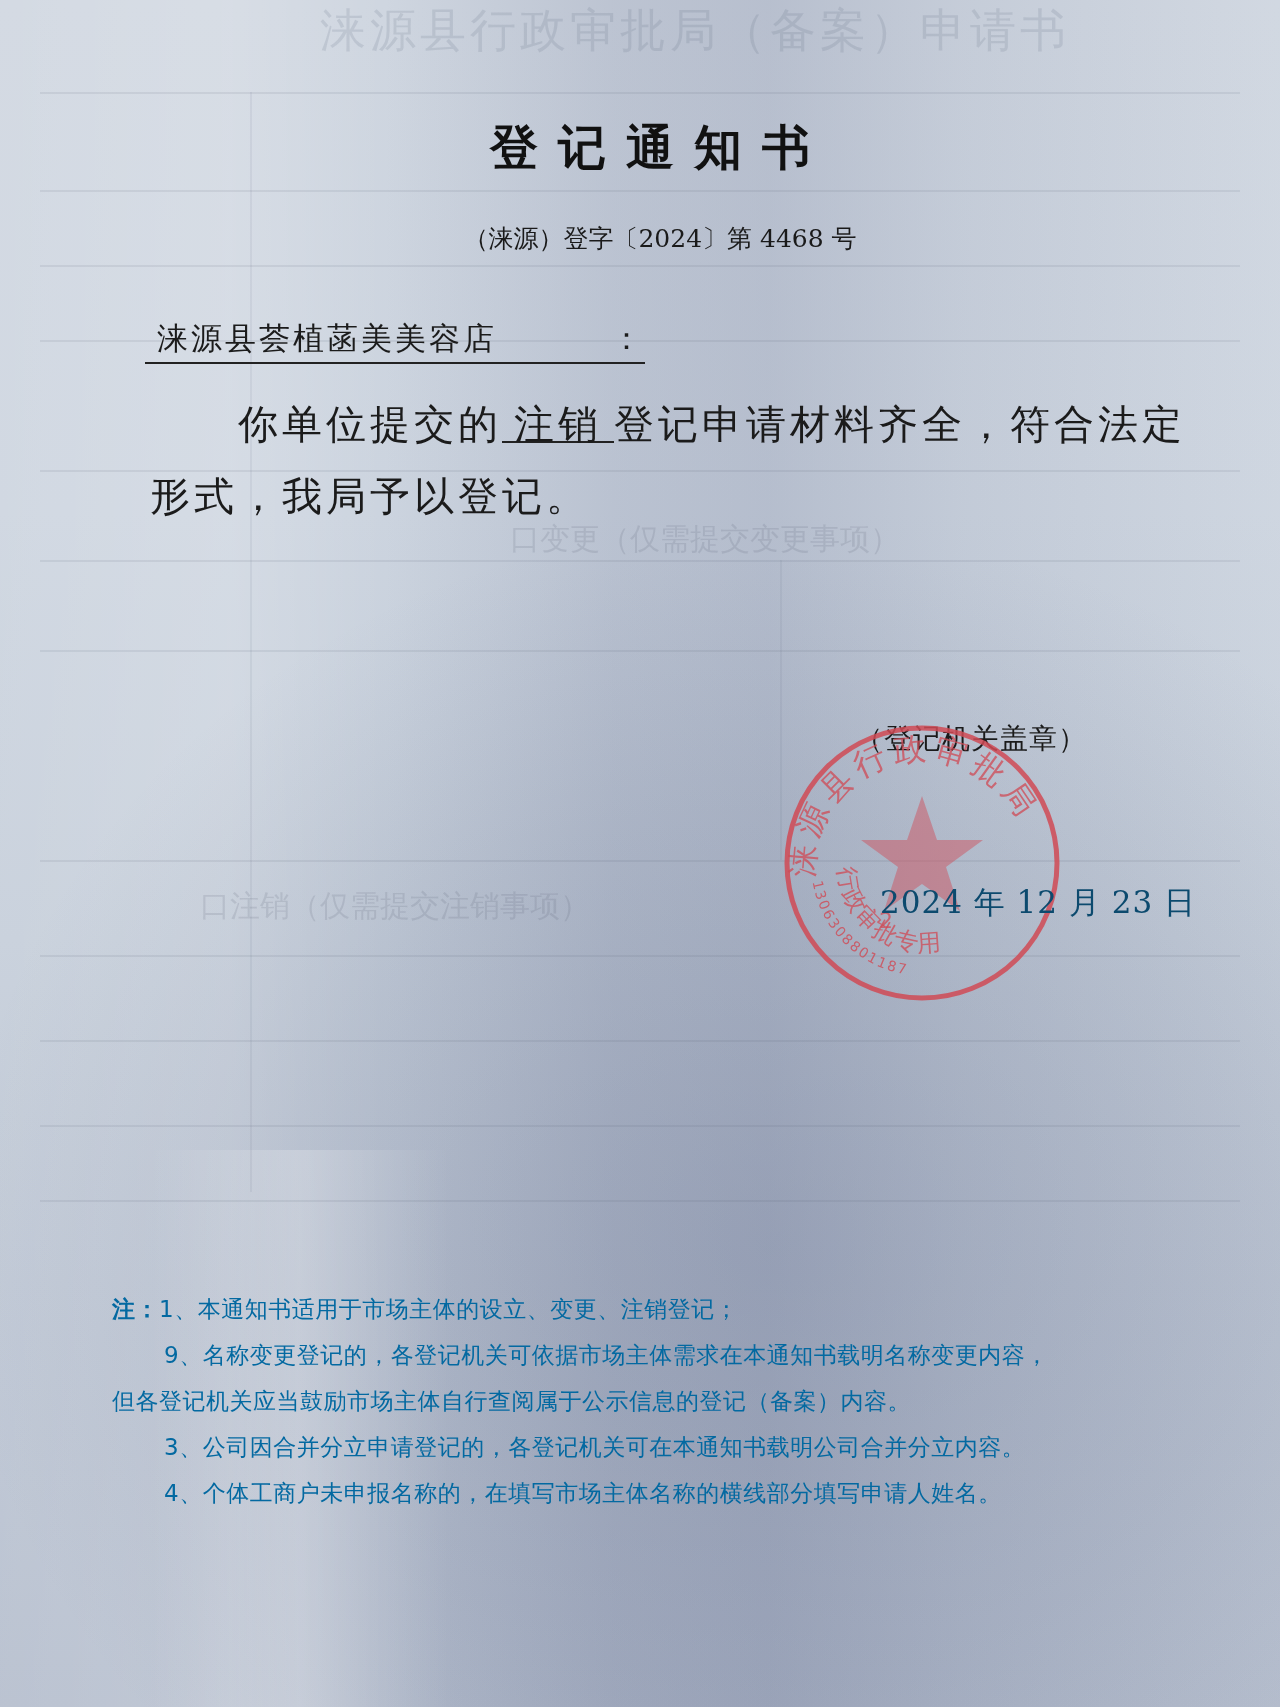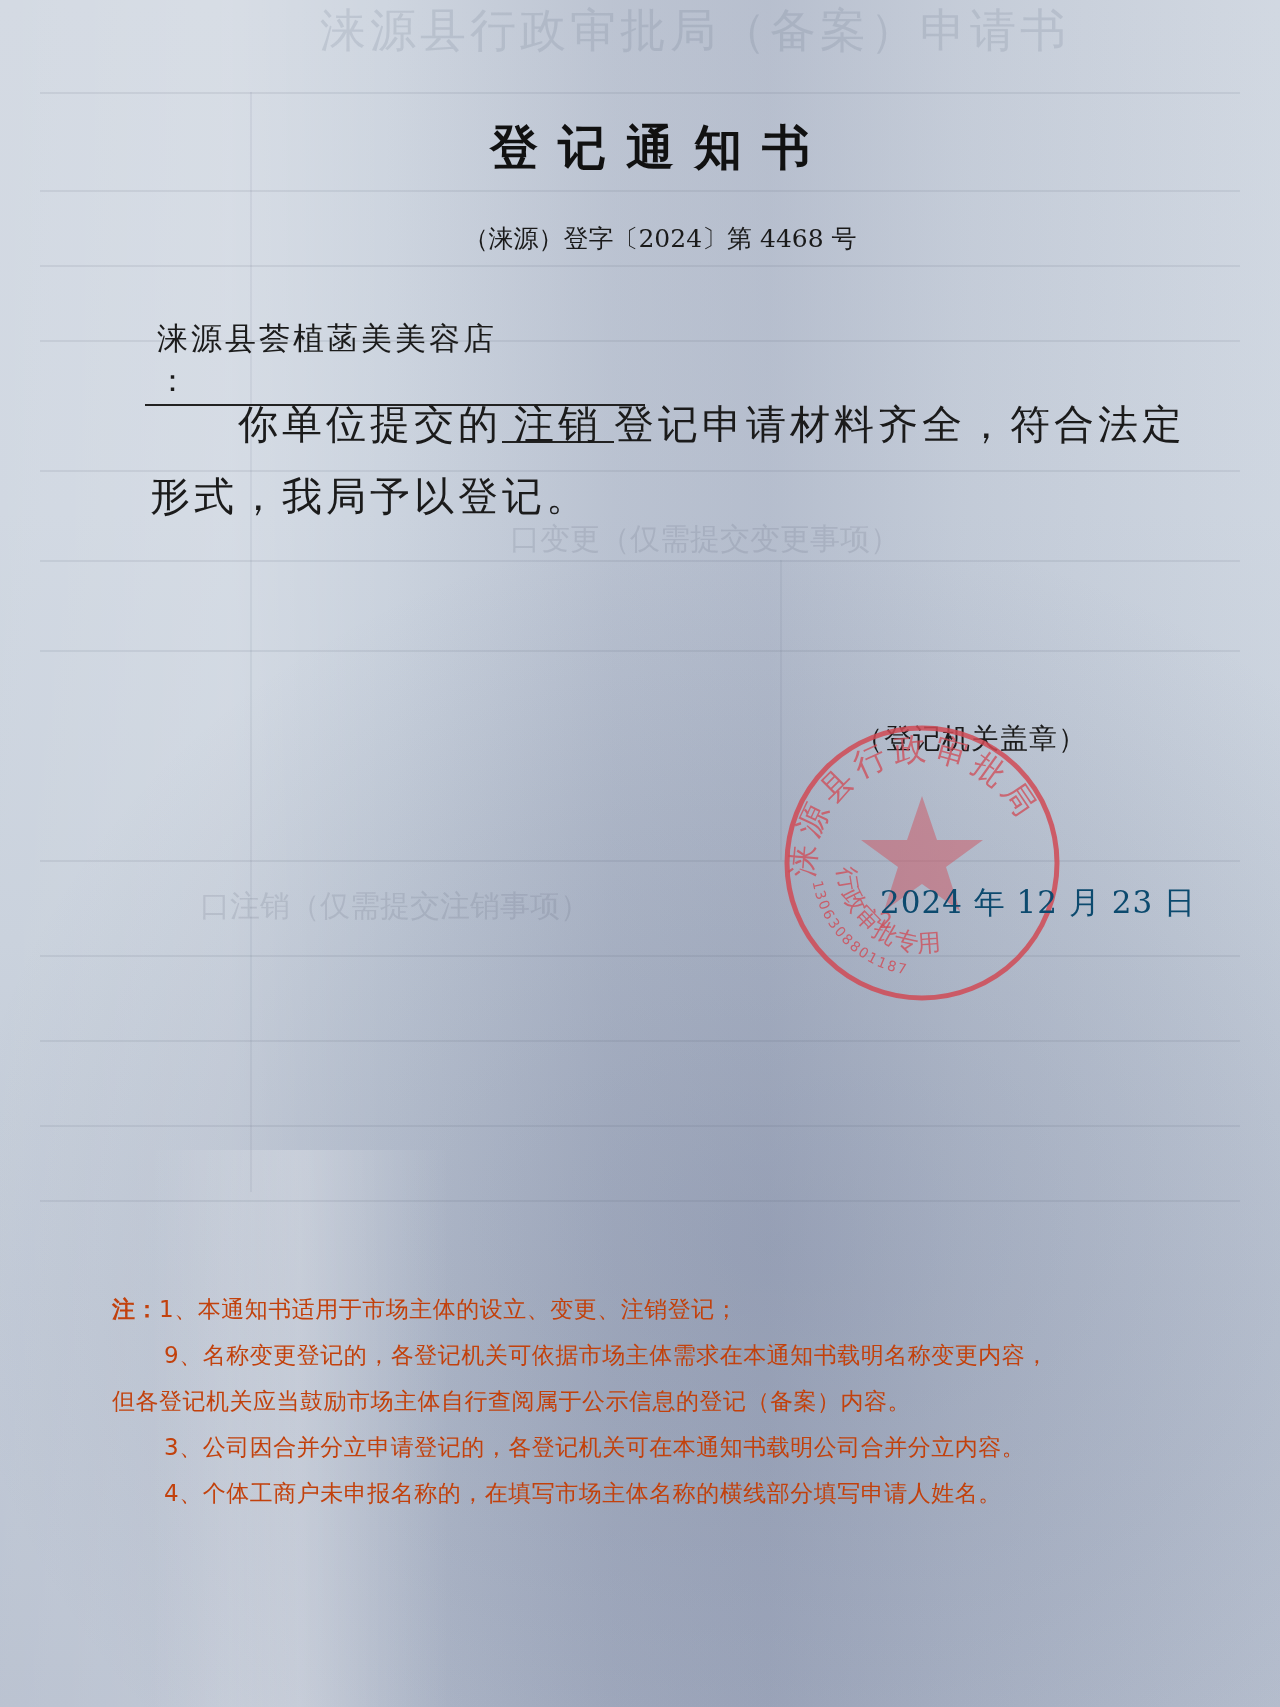--- a/index.html
+++ b/index.html
@@ -105,21 +105,20 @@
       font-family: "DejaVu Sans", sans-serif;
       font-size: 31px;
       letter-spacing: 3px;
       color: #1b1b1b;
       border-bottom: 2px solid #222;
       padding-bottom: 2px;
       padding-left: 12px;
       box-sizing: border-box;
       display: flex;
       justify-content: space-between;
-      flex-direction: column;
     }
     .body-para {
       position: absolute;
       top: 388px;
       left: 150px;
       width: 1050px;
       font-family: "DejaVu Sans", sans-serif;
       font-size: 40px;
       letter-spacing: 4px;
       line-height: 72px;
@@ -159,21 +158,21 @@
       z-index: 3;
     }
     .notes {
       position: absolute;
       top: 1286px;
       left: 112px;
       width: 1110px;
       font-family: "DejaVu Sans", sans-serif;
       font-size: 23px;
       line-height: 46px;
-      color: #c2410c;
+      color: #0369a1;
       letter-spacing: 0.5px;
     }
     .notes .note-row { white-space: nowrap; }
     .notes .indent { padding-left: 52px; }
     .notes .head { font-weight: bold; }
   </style>
 </head>
 <body>
 
 <div class="shadow-band"></div>

